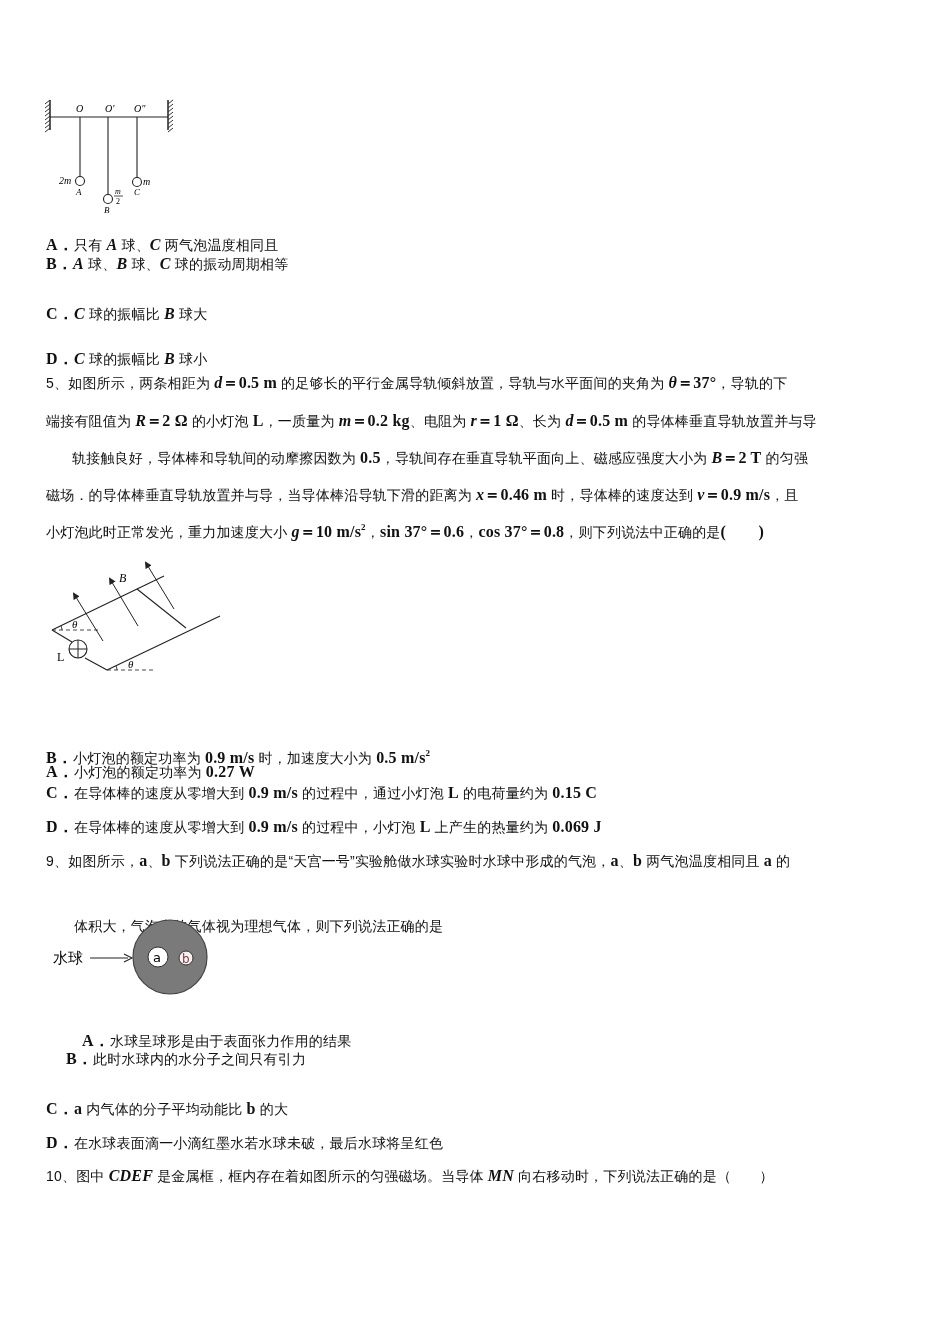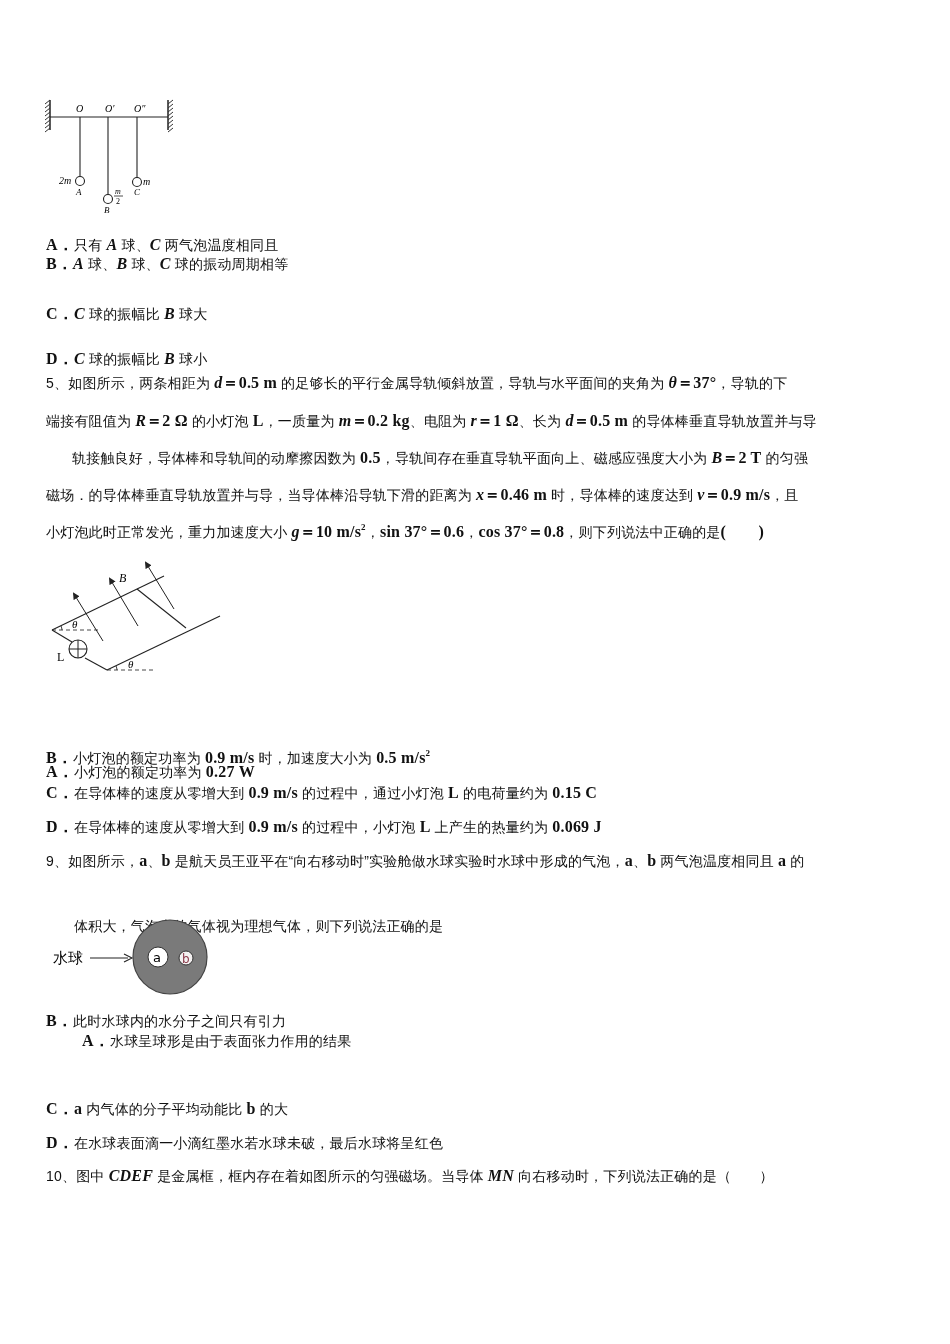--- a/index.html
+++ b/index.html
@@ -136,32 +136,32 @@
   <line x1="94" y1="66" x2="66" y2="19" stroke="#222" stroke-width="1" marker-end="url(#arr)"></line>
   <line x1="130" y1="49" x2="102" y2="3" stroke="#222" stroke-width="1" marker-end="url(#arr)"></line>
   <text x="75" y="22" font-size="12" font-style="italic">B</text>
 </svg>
 
 <div class="line" style="top:714px;margin-top:48px;"><span class="opt-letter">A．</span><span class="cjk">小灯泡的额定功率为 </span><span>0.27 W</span></div>
 <div class="line" style="top:748px;"><span class="opt-letter">B．</span><span class="cjk">小灯泡的额定功率为 </span><span>0.9 m/s</span><span class="cjk"> 时，加速度大小为 </span><span>0.5 m/s</span><sup>2</sup></div>
 <div class="line" style="top:783px;"><span class="opt-letter">C．</span><span class="cjk">在导体棒的速度从零增大到 </span><span>0.9 m/s</span><span class="cjk"> 的过程中，通过小灯泡 </span><span>L</span><span class="cjk"> 的电荷量约为 </span><span>0.15 C</span></div>
 <div class="line" style="top:817px;"><span class="opt-letter">D．</span><span class="cjk">在导体棒的速度从零增大到 </span><span>0.9 m/s</span><span class="cjk"> 的过程中，小灯泡 </span><span>L</span><span class="cjk"> 上产生的热量约为 </span><span>0.069 J</span></div>
 
-<div class="line" style="top:851px;"><span class="cjk">9、如图所示，</span><span>a</span><span class="cjk">、</span><span>b</span><span class="cjk"> 是航天员王亚平在“向右移动时”实验舱做水球实验时水球中形成的气泡，</span><span>a</span><span class="cjk">、</span><span>b</span><span class="cjk"> 两气泡温度相同且 </span><span>a</span><span class="cjk"> 的</span></div>
+<div class="line" style="top:851px;"><span class="cjk">9、如图所示，</span><span>a</span><span class="cjk">、</span><span>b</span><span class="cjk"> 下列说法正确的是“天宫一号”实验舱做水球实验时水球中形成的气泡，</span><span>a</span><span class="cjk">、</span><span>b</span><span class="cjk"> 两气泡温度相同且 </span><span>a</span><span class="cjk"> 的</span></div>
 <div class="line" style="top:916px;margin-left:28px;"><span class="cjk">体积大，气泡内的气体视为理想气体，则下列说法正确的是</span></div>
 
 <svg class="abs" style="left:50px;top:915px;" width="165" height="85" viewBox="0 0 165 85">
   <text x="3" y="48" font-size="15" style="font-family:'DejaVu Sans',sans-serif;">水球</text>
   <line x1="40" y1="43" x2="78" y2="43" stroke="#222" stroke-width="1.1"></line>
   <path d="M 74 39 L 82 43 L 74 47" fill="none" stroke="#222" stroke-width="1.1"></path>
   <circle cx="120" cy="42" r="37" fill="#7a7a7a" stroke="#444" stroke-width="1.2"></circle>
   <circle cx="108" cy="42" r="10" fill="#ffffff" stroke="#333" stroke-width="1"></circle>
   <text x="103" y="47" font-size="13" style="font-family:'DejaVu Sans',sans-serif;">a</text>
   <circle cx="136" cy="43" r="7" fill="#f3f0f0" stroke="#333" stroke-width="1"></circle>
   <text x="132" y="48" font-size="12" fill="#8a3a4a" style="font-family:'DejaVu Sans',sans-serif;">b</text>
 </svg>
 
 <div class="line" style="top:1031px;margin-left:36px;"><span class="opt-letter">A．</span><span class="cjk">水球呈球形是由于表面张力作用的结果</span></div>
-<div class="line" style="top:1011px;"><span class="opt-letter">B．</span><span class="cjk">此时水球内的水分子之间只有引力</span></div>
+<div class="line" style="top:1049px;margin-left:20px;"><span class="opt-letter">B．</span><span class="cjk">此时水球内的水分子之间只有引力</span></div>
 <div class="line" style="top:1099px;"><span class="opt-letter">C．</span><span>a</span><span class="cjk"> 内气体的分子平均动能比 </span><span>b</span><span class="cjk"> 的大</span></div>
 <div class="line" style="top:1133px;"><span class="opt-letter">D．</span><span class="cjk">在水球表面滴一小滴红墨水若水球未破，最后水球将呈红色</span></div>
 
 <div class="line" style="top:1166px;"><span class="cjk">10、图中 </span><span class="it">CDEF</span><span class="cjk"> 是金属框，框内存在着如图所示的匀强磁场。当导体 </span><span class="it">MN</span><span class="cjk"> 向右移动时，下列说法正确的是（　　）</span></div>
 
 </body></html>

